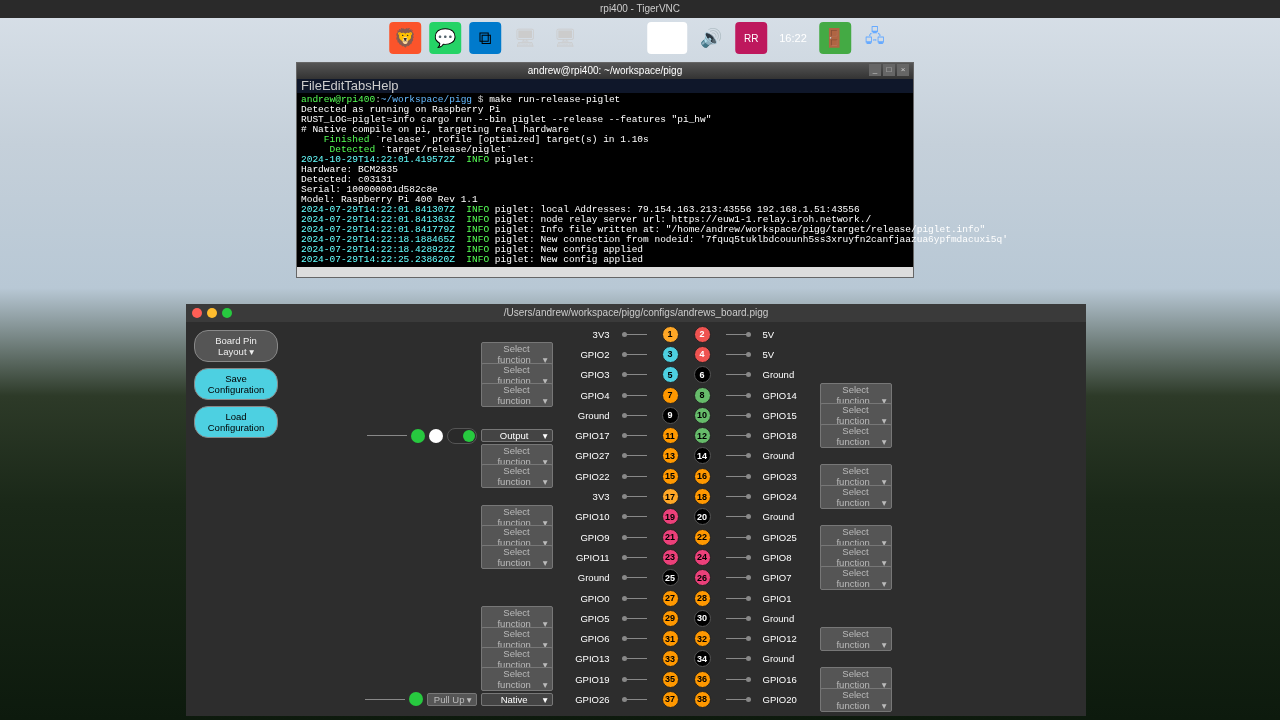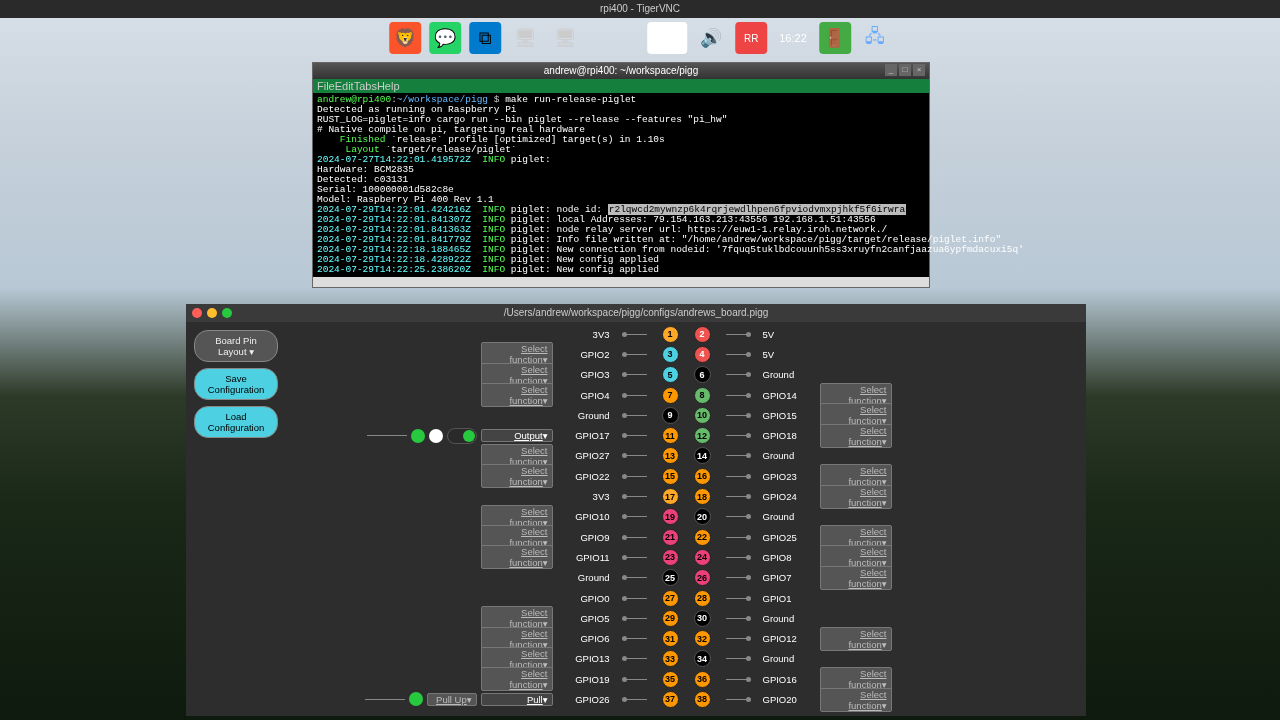--- a/index.html
+++ b/index.html
@@ -2,25 +2,25 @@
 <html><head>
 <meta charset="utf-8">
 <style>
 * { margin: 0; padding: 0; box-sizing: border-box; }
 body { font-family: -apple-system, Arial, sans-serif; background: #000; width: 1280px; height: 720px; overflow: hidden; position: relative; }
 .wallpaper { position: absolute; inset: 0; background: linear-gradient(180deg, #d8e0e8 0%, #c5d0da 20%, #b8c8d5 40%, #2d3a28 55%, #1a2818 70%, #0d1a0d 100%); z-index: 0; }
 .title-bar { position: absolute; top: 0; left: 0; right: 0; height: 18px; background: #2a2a2a; color: #ccc; font-size: 10px; text-align: center; line-height: 18px; z-index: 10; }
 .taskbar { position: absolute; top: 18px; left: 50%; transform: translateX(-50%); height: 40px; display: flex; align-items: center; gap: 8px; z-index: 5; padding: 4px 10px; }
 .tb-icon { width: 32px; height: 32px; border-radius: 4px; display: flex; align-items: center; justify-content: center; font-size: 18px; }
 .tb-clock { color: #fff; font-size: 11px; margin: 0 4px; }
-.terminal-window { position: absolute; top: 62px; left: 312px; width: 618px; background: #000; border: 1px solid #666; z-index: 3; }
+.terminal-window { position: absolute; top: 62px; left: 296px; width: 618px; background: #000; border: 1px solid #666; z-index: 3; }
 .term-titlebar { height: 16px; background: linear-gradient(#555,#333); color: #fff; font-size: 10px; text-align: center; line-height: 16px; position: relative; }
 .term-btns { position: absolute; right: 4px; top: 1px; display: flex; gap: 2px; }
 .term-btn { width: 12px; height: 12px; background: #666; font-size: 8px; line-height: 12px; text-align: center; color: #ccc; }
-.term-menubar { height: 14px; background: #15803d; color: #ccc; font-size: 11px; padding-left: 4px; line-height: 14px; }
+.term-menubar { height: 14px; background: #0f172a; color: #ccc; font-size: 13px; padding-left: 4px; line-height: 14px; }
 .term-content { padding: 2px 4px; font-family: 'Courier New', monospace; font-size: 9.5px; line-height: 10px; color: #ccc; }
 .term-content .line { white-space: pre; }
 .c-green { color: #5f5; }
 .c-blue { color: #6bf; }
 .c-cyan { color: #6ff; }
 .c-white { color: #fff; }
 .c-hl { background: #bbb; color: #000; padding: 0 1px; }
 .board-window { position: absolute; top: 304px; left: 186px; width: 900px; height: 412px; background: #2d2d2d; z-index: 4; font-size: 11px; }
 .board-titlebar { height: 18px; background: #3a3a3a; color: #ccc; font-size: 10px; text-align: center; line-height: 18px; position: relative; }
 .traffic { position: absolute; left: 6px; top: 4px; display: flex; gap: 5px; }
@@ -29,21 +29,21 @@
 .board-body { display: flex; height: calc(100% - 18px); }
 .board-sidebar { width: 100px; padding: 8px; display: flex; flex-direction: column; gap: 6px; }
 .btn { padding: 4px 6px; font-size: 9.5px; border: 1px solid #888; cursor: pointer; border-radius: 14px; text-align: center; }
 .btn-grey { background: #555; color: #eee; }
 .btn-cyan { background: #4dd0e1; color: #000; }
 .btn-dropdown::after { content: " ▾"; }
 .board-main { flex: 1; padding: 2px 0; overflow: hidden; }
 .pin-row { display: flex; align-items: center; height: 20.3px; gap: 15px; justify-content: center; }
 .left-ctrl { width: 200px; display: flex; justify-content: flex-end; gap: 4px; align-items: center; }
 .right-ctrl { width: 200px; display: flex; justify-content: flex-start; gap: 4px; align-items: center; }
-.sel { background: #555; color: #bbb; border: 1px solid #777; font-size: 9.5px; padding: 0 4px; border-radius: 2px; width: 72px; text-align: right; text-decoration: underline; }
+.sel { background: #555; color: #bbb; border: 1px solid #777; font-size: 9.5px; padding: 0 4px; border-radius: 2px; width: 72px; text-align: center; }
 .sel::after { content: " ▾"; float: right; }
 .sel-output { background: #444; color: #fff; }
 .pinlabel { color: #fff; font-size: 9.5px; text-align: right; width: 42px; }
 .pinlabel-r { text-align: left; }
 .wire { width: 22px; border-top: 1px solid #888; position: relative; }
 .wire::before { content: ""; position: absolute; left: -3px; top: -3px; width: 5px; height: 5px; background: #888; border-radius: 50%; }
 .wire-r::before { left: auto; right: -3px; }
 .pin { width: 17px; height: 17px; border-radius: 50%; display: flex; align-items: center; justify-content: center; font-size: 9px; font-weight: bold; color: #000; border: 1px solid #222; }
 .pin-yellow { background: #ffa726; } .pin-red { background: #ef5350; color:#fff; }
 .pin-cyan { background: #4dd0e1; } .pin-black { background: #000; color: #fff; border-color:#555;}
@@ -64,21 +64,21 @@
 
 <div class="taskbar">
   <div class="tb-icon" style="background:#fb542b">🦁</div>
   <div class="tb-icon" style="background:#25d366">💬</div>
   <div class="tb-icon" style="background:#007acc">⧉</div>
   <div class="tb-icon" style="color:#ccc">🖥</div>
   <div class="tb-icon" style="color:#ccc">🖥</div>
   <div style="width:50px"></div>
   <div class="tb-icon" style="background:#fff;width:40px"></div>
   <div class="tb-icon" style="color:#ccc">🔊</div>
-  <div class="tb-icon" style="background:#ef4444;color:#fff;font-size:10px">RR</div>
+  <div class="tb-icon" style="background:#be185d;color:#fff;font-size:10px">RR</div>
   <div class="tb-clock">16:22</div>
   <div class="tb-icon" style="background:#4a4">🚪</div>
   <div class="tb-icon" style="color:#6af">🖧</div>
 </div>
 
 <div class="terminal-window">
   <div class="term-titlebar">
     <span>andrew@rpi400: ~/workspace/pigg</span>
     <div class="term-btns">
       <div class="term-btn">_</div>
@@ -86,27 +86,26 @@
       <div class="term-btn">×</div>
     </div>
   </div>
   <div class="term-menubar">FileEditTabsHelp</div>
   <div class="term-content" id="term-content">
       <div class="line"><span class="c-green">andrew@rpi400</span><span class="">:</span><span class="c-blue">~/workspace/pigg</span><span class=""> $ </span><span class="c-white">make run-release-piglet</span></div>
       <div class="line"><span class="c-white">Detected as running on Raspberry Pi</span></div>
       <div class="line"><span class="c-white">RUST_LOG=piglet=info cargo run --bin piglet --release --features "pi_hw"</span></div>
       <div class="line"><span class="c-white"># Native compile on pi, targeting real hardware</span></div>
       <div class="line"><span class="c-green">    Finished</span><span class="c-white"> `release` profile [optimized] target(s) in 1.10s</span></div>
-      <div class="line"><span class="c-green">     Layout</span><span class="c-white"> `target/release/piglet`</span></div>
-      <div class="line"><span class="c-cyan">2024-07-27T14:22:01.419572Z  </span><span class="c-green">INFO</span><span class="c-white"> piglet:</span></div>
+      <div class="line"><span class="c-green">     Detected</span><span class="c-white"> `target/release/piglet`</span></div>
+      <div class="line"><span class="c-cyan">2024-10-29T14:22:01.419572Z  </span><span class="c-green">INFO</span><span class="c-white"> piglet:</span></div>
       <div class="line"><span class="c-white">Hardware: BCM2835</span></div>
       <div class="line"><span class="c-white">Detected: c03131</span></div>
       <div class="line"><span class="c-white">Serial: 100000001d582c8e</span></div>
       <div class="line"><span class="c-white">Model: Raspberry Pi 400 Rev 1.1</span></div>
-      <div class="line"><span class="c-cyan">2024-07-29T14:22:01.424216Z  </span><span class="c-green">INFO</span><span class="c-white"> piglet: node id: </span><span class="c-hl">r2lqwcd2mywnzp6k4rqrjewdlhpen6fpviodvmxpjhkf5f6irwra</span></div>
       <div class="line"><span class="c-cyan">2024-07-29T14:22:01.841307Z  </span><span class="c-green">INFO</span><span class="c-white"> piglet: local Addresses: 79.154.163.213:43556 192.168.1.51:43556</span></div>
       <div class="line"><span class="c-cyan">2024-07-29T14:22:01.841363Z  </span><span class="c-green">INFO</span><span class="c-white"> piglet: node relay server url: https://euw1-1.relay.iroh.network./</span></div>
       <div class="line"><span class="c-cyan">2024-07-29T14:22:01.841779Z  </span><span class="c-green">INFO</span><span class="c-white"> piglet: Info file written at: "/home/andrew/workspace/pigg/target/release/piglet.info"</span></div>
       <div class="line"><span class="c-cyan">2024-07-29T14:22:18.188465Z  </span><span class="c-green">INFO</span><span class="c-white"> piglet: New connection from nodeid: '7fquq5tuklbdcouunh5ss3xruyfn2canfjaazua6ypfmdacuxi5q'</span></div>
       <div class="line"><span class="c-cyan">2024-07-29T14:22:18.428922Z  </span><span class="c-green">INFO</span><span class="c-white"> piglet: New config applied</span></div>
       <div class="line"><span class="c-cyan">2024-07-29T14:22:25.238620Z  </span><span class="c-green">INFO</span><span class="c-white"> piglet: New config applied</span></div>
     </div>
   <div style="height:10px;background:#ddd"></div>
 </div>
 
@@ -358,21 +357,21 @@
             <div class="sel">Select function</div>
           </div>
         </div>
         <div class="pin-row">
           <div class="left-ctrl">
             <div class="wave">
               <div class="wave-line"></div>
             </div>
             <div class="dot-green"></div>
             <div class="sel" style="width:50px">Pull Up</div>
-            <div class="sel sel-output">Pull</div>
+            <div class="sel sel-output">Native</div>
           </div>
           <div class="pinlabel">GPIO26</div>
      <div class="wire"></div>
      <div class="pin pin-orange">37</div>
      <div class="pin pin-orange">38</div>
      <div class="wire wire-r"></div>
      <div class="pinlabel pinlabel-r">GPIO20</div>
           <div class="right-ctrl">
             <div class="sel">Select function</div>
           </div>

